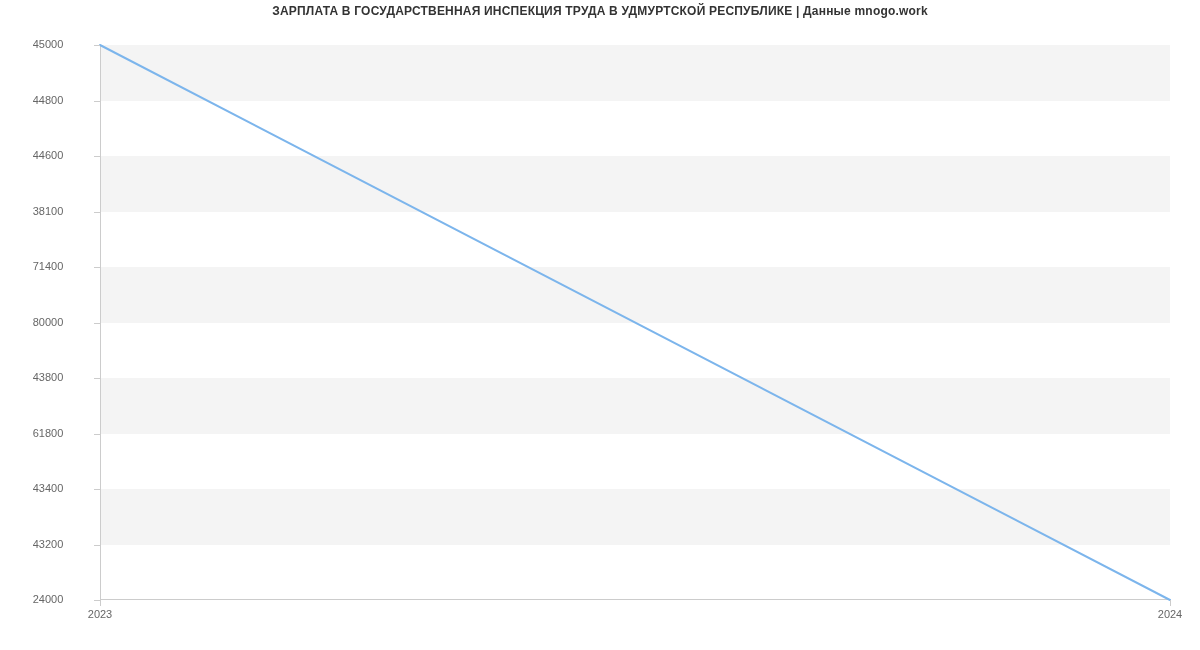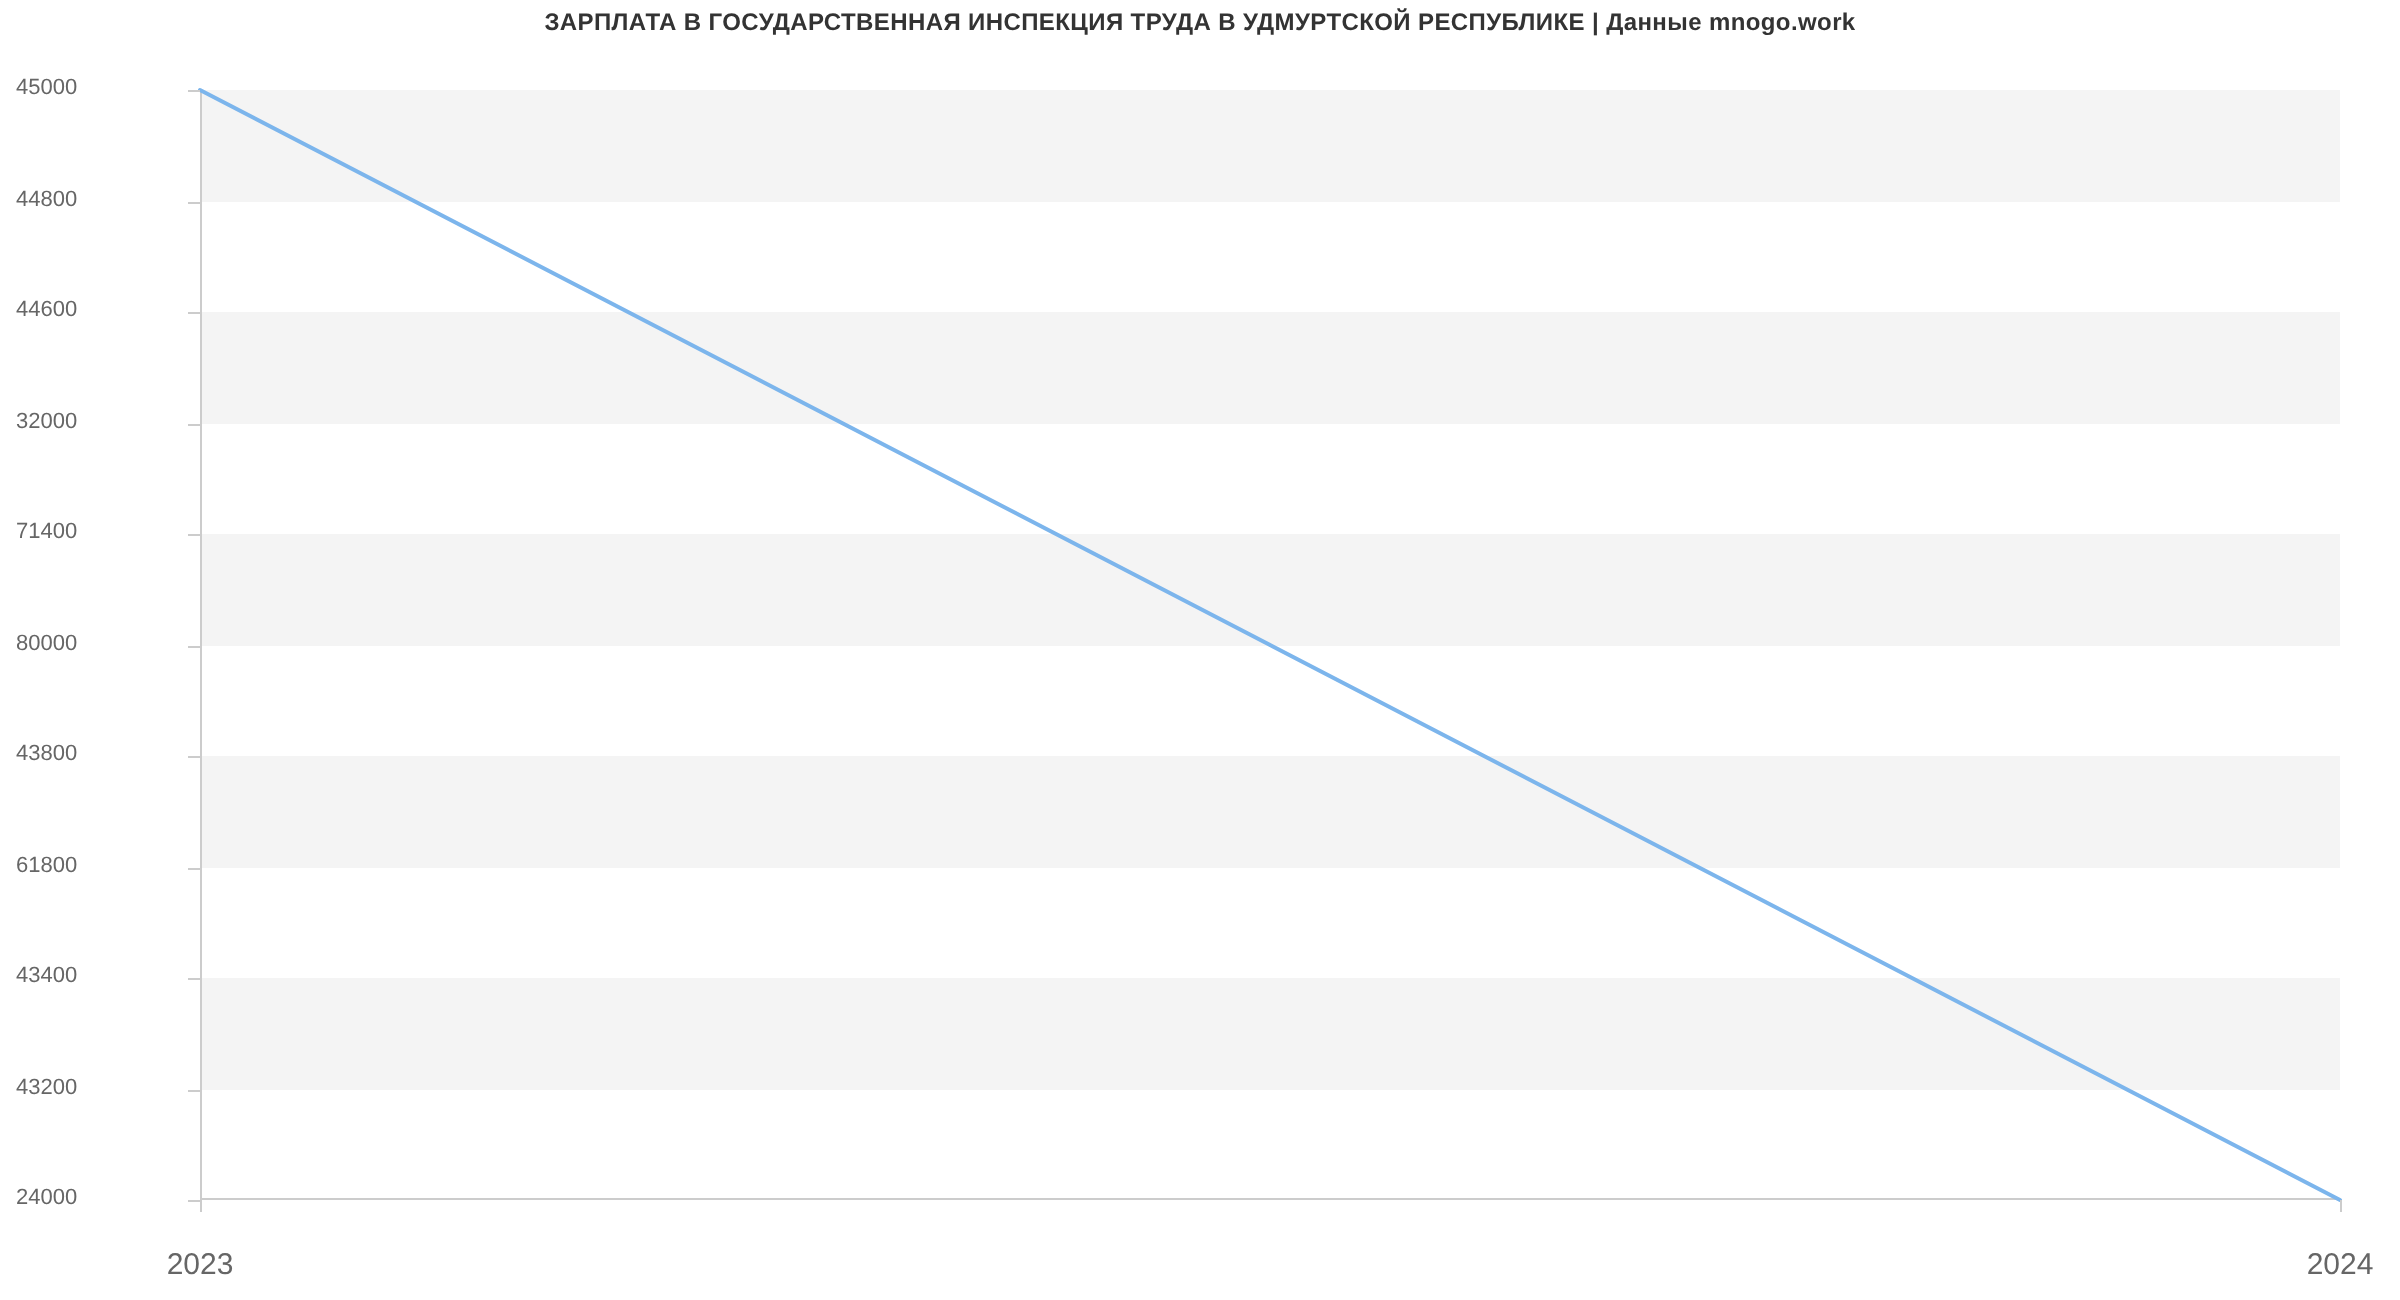--- a/index.html
+++ b/index.html
@@ -69,41 +69,41 @@
     width: 6px;
     height: 1px;
     background: #cccccc;
   }
   .tick-y .label {
     position: absolute;
     right: 12px;
     top: -7px;
     font-size: 11px;
     color: #666666;
-    text-align: left;
+    text-align: center;
     width: 80px;
   }
   .tick-x {
     position: absolute;
     bottom: 0;
   }
   .tick-x .mark {
     position: absolute;
     left: 0;
     top: 0;
     width: 1px;
     height: 6px;
     background: #cccccc;
   }
   .tick-x .label {
     position: absolute;
-    top: 24px;
+    top: 8px;
     left: 0;
     transform: translateX(-50%);
-    font-size: 15px;
+    font-size: 11px;
     color: #666666;
     white-space: nowrap;
   }
   svg.line-svg {
     position: absolute;
     left: 0;
     top: 0;
     width: 100%;
     height: 100%;
     overflow: visible;
@@ -157,21 +157,21 @@
       <div class="tick-y" style="top: 277.5px;">
         <div class="mark"></div>
         <div class="label">80000</div>
       </div>
       <div class="tick-y" style="top: 222px;">
         <div class="mark"></div>
         <div class="label">71400</div>
       </div>
       <div class="tick-y" style="top: 166.5px;">
         <div class="mark"></div>
-        <div class="label">32000</div>
+        <div class="label">38100</div>
       </div>
       <div class="tick-y" style="top: 111px;">
         <div class="mark"></div>
         <div class="label">44600</div>
       </div>
       <div class="tick-y" style="top: 55.5px;">
         <div class="mark"></div>
         <div class="label">44800</div>
       </div>
       <div class="tick-y" style="top: 0px;">

